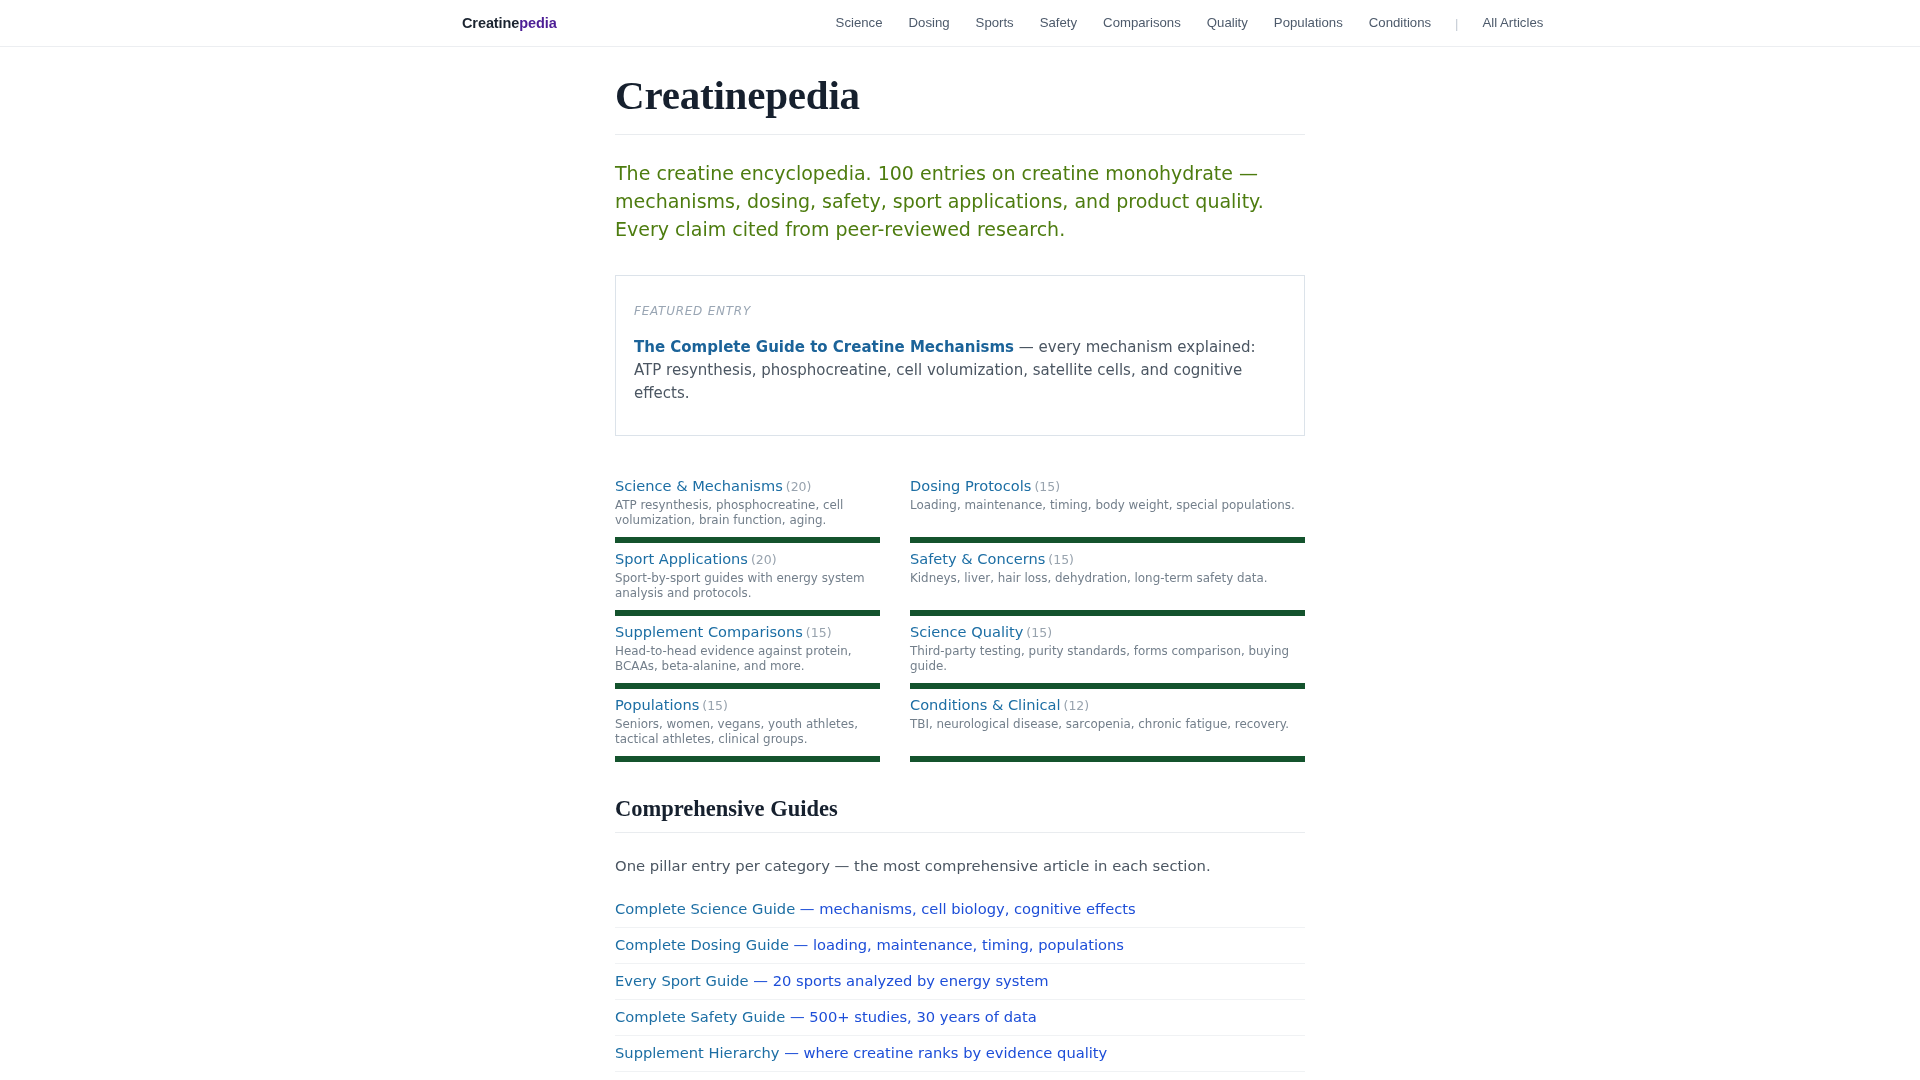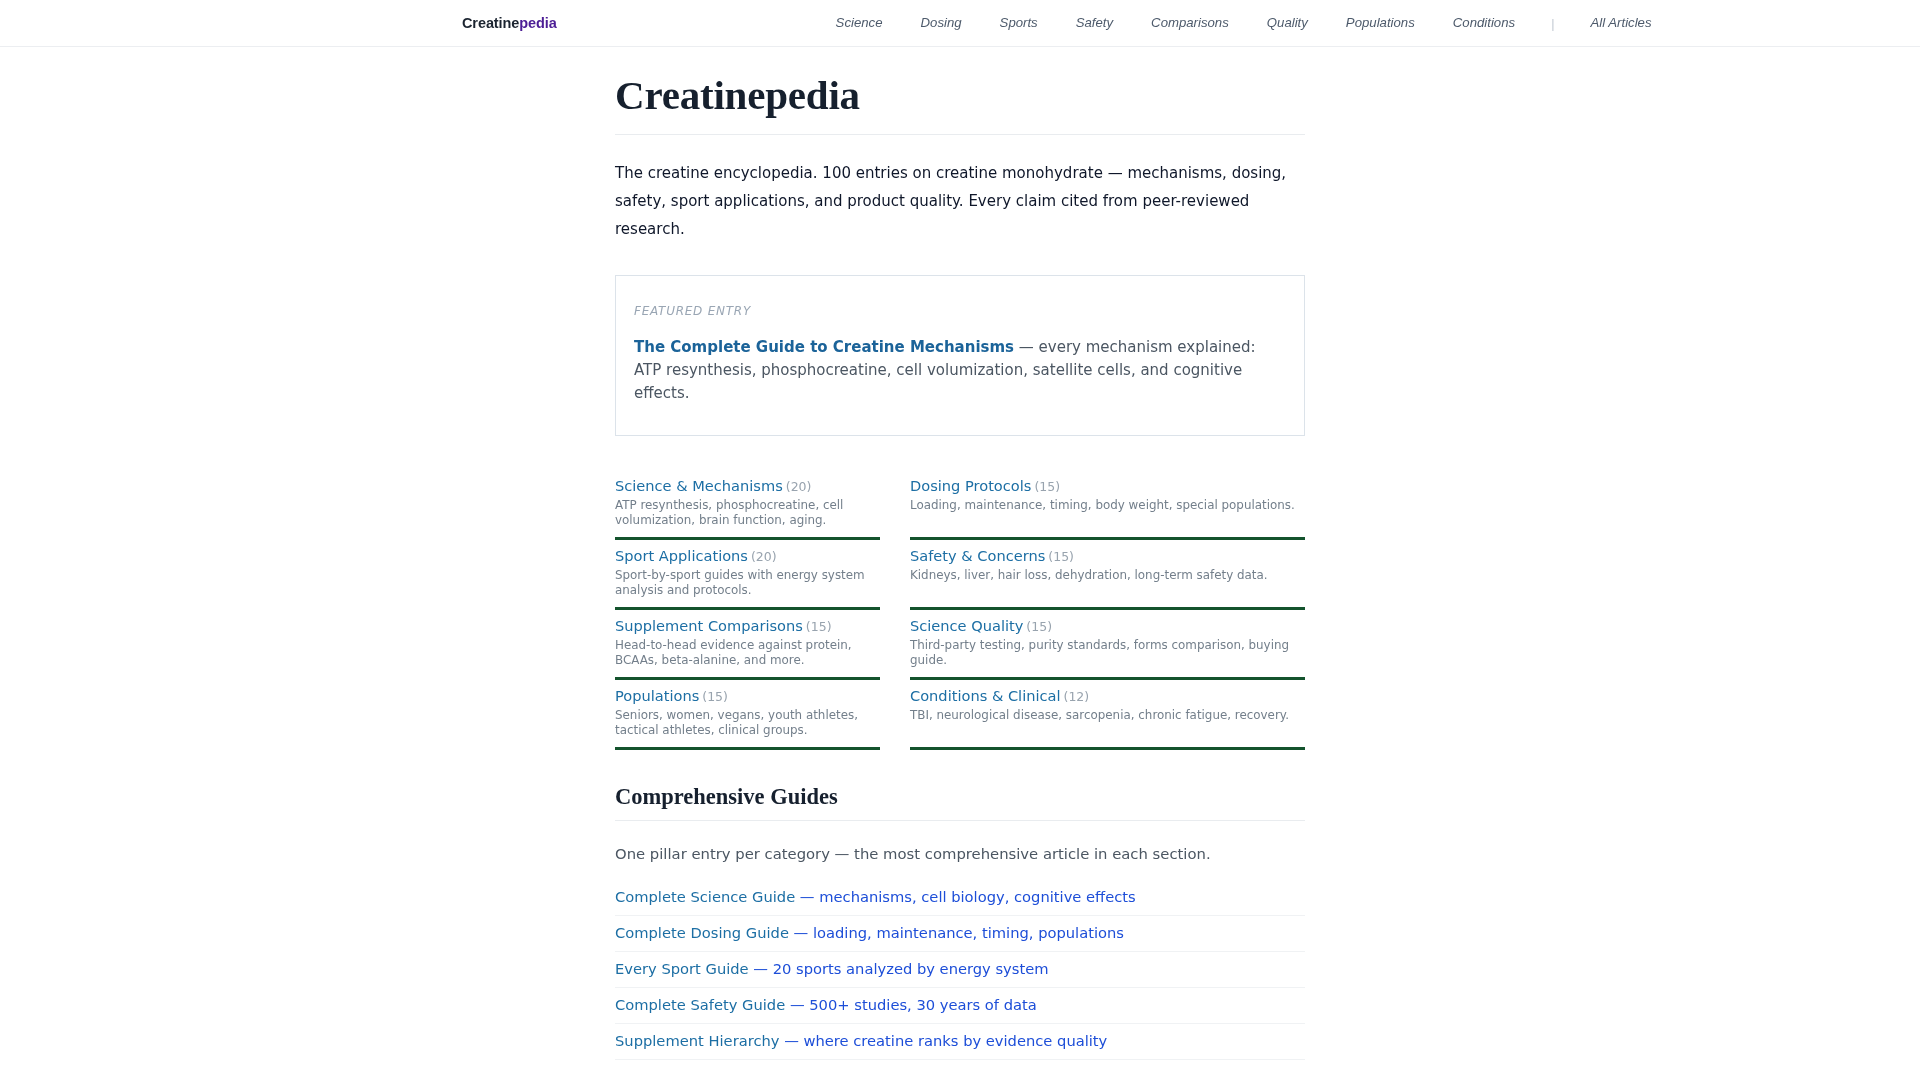--- a/index.html
+++ b/index.html
@@ -38,22 +38,21 @@
     text-decoration: none;
     cursor: pointer;
   }
   .brand .brand-a { color: #1b2430; }
   .brand .brand-b { color: #4c1d95; }
 
   .main-nav {
     display: flex;
     align-items: center;
     margin-left: 279px;
-    gap: 12px;
-    font-style: italic;
+    gap: 0px;
   }
   .main-nav a {
     font-family: "Liberation Sans", sans-serif;
     font-size: 13.2px;
     color: #4d5a6b;
     text-decoration: none;
     padding: 0 13px;
     white-space: nowrap;
     line-height: 16px;
   }
@@ -83,23 +82,23 @@
     font-weight: 700;
     color: #16202e;
     margin: 0;
     padding: 0 0 16px 0;
     letter-spacing: -0.2px;
     line-height: 1.1;
     border-bottom: 1px solid #e9ecef;
   }
 
   .intro {
-    font-size: 15px;
+    font-size: 19px;
     line-height: 28px;
-    color: #0f172a;
+    color: #4d7c0f;
     margin: 24px 0 0 0;
   }
 
   
   .featured {
     margin-top: 32px;
     border: 1px solid #dce3ea;
     background: #ffffff;
     padding: 29px 18px 30px 18px;
   }
@@ -138,21 +137,21 @@
   .section { margin-top: 34px; }
 
   
   .cat-grid {
     display: grid;
     grid-template-columns: 265px 1fr;
     column-gap: 30px;
     margin-top: 16px;
   }
   .cat-cell {
-    border-bottom: 3px solid #14532d;
+    border-bottom: 6px solid #14532d;
     padding: 7px 0 10px 0;
   }
   .cat-head {
     line-height: 18px;
     margin-bottom: 2px;
     white-space: nowrap;
   }
   .cat-name {
     font-size: 14.6px;
     color: #1c6ea4;

